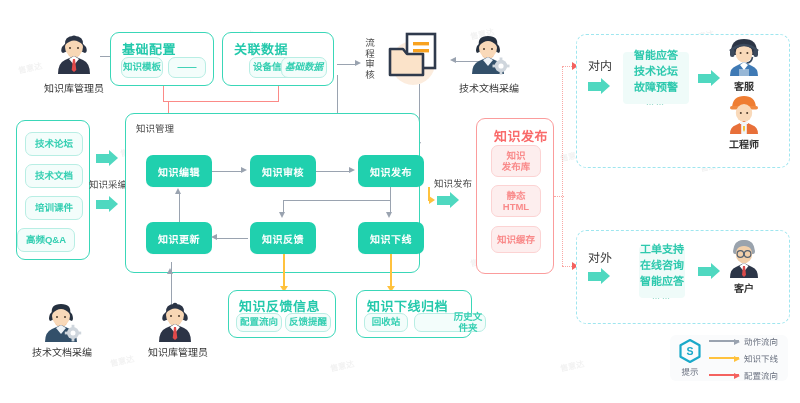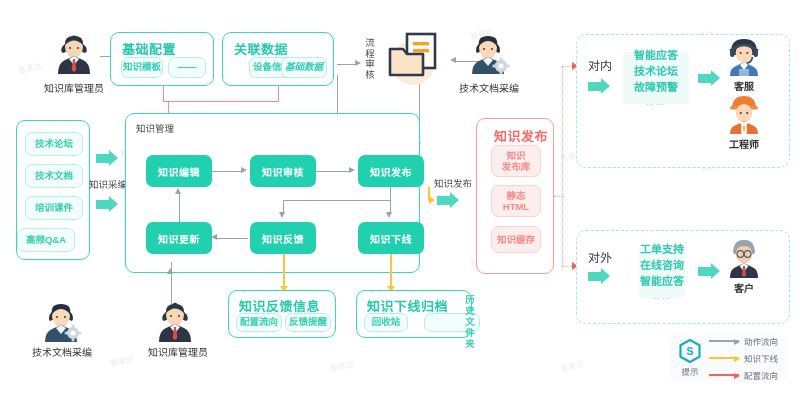--- a/index.html
+++ b/index.html
@@ -278,21 +278,21 @@
 
   <div class="card abs" style="left:228px;top:290px;width:108px;height:48px;">
     <div class="card-title abs" style="left:10px;top:5px;">知识反馈信息</div>
     <div class="chip abs" style="left:7px;top:22px;width:46px;height:19px;">配置流向</div>
     <div class="chip abs" style="left:56px;top:22px;width:46px;height:19px;">反馈提醒</div>
   </div>
 
   <div class="card abs" style="left:356px;top:290px;width:116px;height:48px;">
     <div class="card-title abs" style="left:10px;top:5px;">知识下线归档</div>
     <div class="chip abs" style="left:7px;top:22px;width:44px;height:19px;">回收站</div>
-    <div class="chip abs" style="left:67px;top:22px;width:56px;height:19px;padding-left:36px;">历史文件夹</div>
+    <div class="chip abs" style="left:57px;top:22px;width:72px;height:19px;padding-left:36px;">历史文件夹</div>
   </div>
 
   <div class="lbl abs" style="left:434px;top:176px;">知识发布</div>
   <div class="fat-arrow" style="left:437px;top:192px;width:24px;height:17px;">
     <div class="bar"></div>
       <div class="tip"></div>
   </div>
   <div class="ln ln-v ln-y abs" style="left:428px;top:187px;height:14px;width:2px;"></div>
   <div class="ar ar-r-r abs" style="left:429px;top:196px;border-left-color:#ffc23d;"></div>
 

